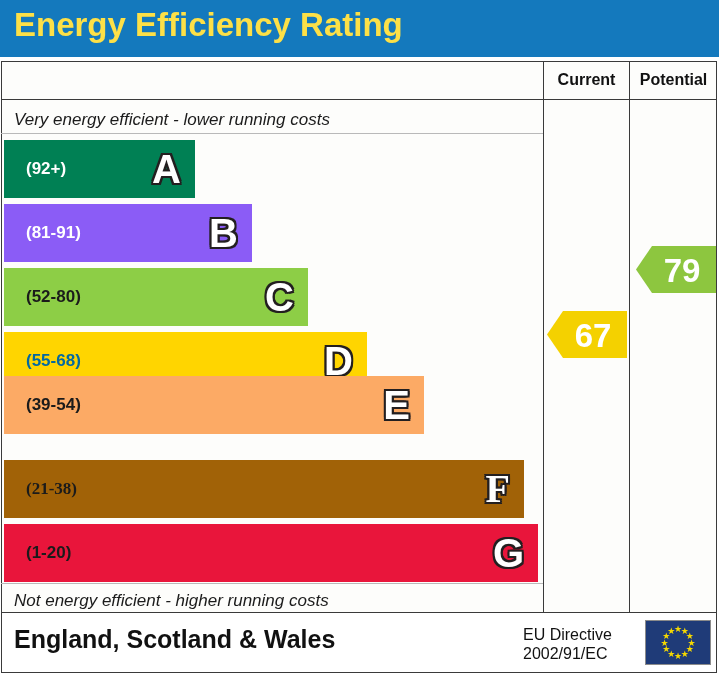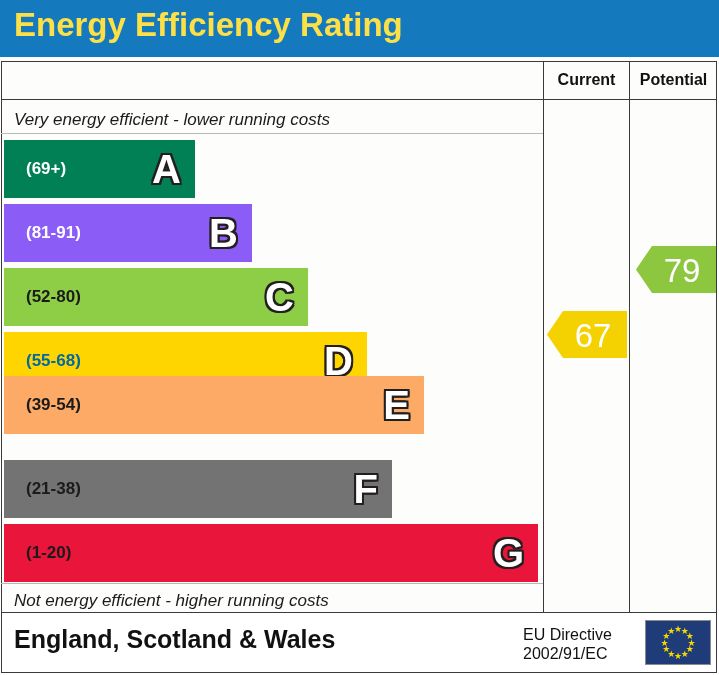--- a/index.html
+++ b/index.html
@@ -139,21 +139,21 @@
     height: 47px;
     clip-path: polygon(16px 0, 100% 0, 100% 100%, 16px 100%, 0 50%);
   }
   .badge-value {
     position: absolute;
     left: 18px; right: 6px;
     top: 50%;
     transform: translateY(-50%);
     text-align: center;
     font-size: 33px;
-    font-weight: normal;
+    font-weight: bold;
     color: #ffffff;
     line-height: 1;
   }
 
   
   .footer {
     position: absolute;
     left: 1px; top: 613px;
     width: 716px; height: 60px;
     border: 1px solid #3a3a3a;
@@ -212,40 +212,40 @@
   </div>
 
   <div class="vsep s1"></div>
   <div class="vsep s2"></div>
 
   <div class="caption top">Very energy efficient - lower running costs</div>
   <div class="caption-rule top"></div>
 
   <div id="bars">
       <div class="bar" style="top: 140px; width: 191px; background: rgb(0, 128, 84);">
-        <span class="bar-range" style="color: rgb(255, 255, 255);">(69+)</span>
+        <span class="bar-range" style="color: rgb(255, 255, 255);">(92+)</span>
         <span class="bar-letter">A</span>
       </div>
       <div class="bar" style="top: 204px; width: 248px; background: #8b5cf6;">
         <span class="bar-range" style="color: rgb(255, 255, 255);">(81-91)</span>
         <span class="bar-letter">B</span>
       </div>
       <div class="bar" style="top: 268px; width: 304px; background: rgb(141, 206, 70);">
         <span class="bar-range" style="color: rgb(27, 27, 27);">(52-80)</span>
         <span class="bar-letter">C</span>
       </div>
       <div class="bar" style="top: 332px; width: 363px; background: rgb(255, 213, 0);">
         <span class="bar-range" style="color: #0369a1;">(55-68)</span>
         <span class="bar-letter">D</span>
       </div>
       <div class="bar" style="top: 376px; width: 420px; background: rgb(252, 170, 101);">
         <span class="bar-range" style="color: rgb(27, 27, 27);">(39-54)</span>
         <span class="bar-letter">E</span>
       </div>
-      <div class="bar" style="top: 460px; width: 388px; background: #737373;">
+      <div class="bar" style="top: 460px; width: 520px; background: #a16207; font-family: Liberation Serif, serif;">
         <span class="bar-range" style="color: rgb(27, 27, 27);">(21-38)</span>
         <span class="bar-letter">F</span>
       </div>
       <div class="bar" style="top: 524px; width: 534px; background: rgb(233, 21, 59);">
         <span class="bar-range" style="color: rgb(27, 27, 27);">(1-20)</span>
         <span class="bar-letter">G</span>
       </div>
     </div>
 
   <div id="badges">

